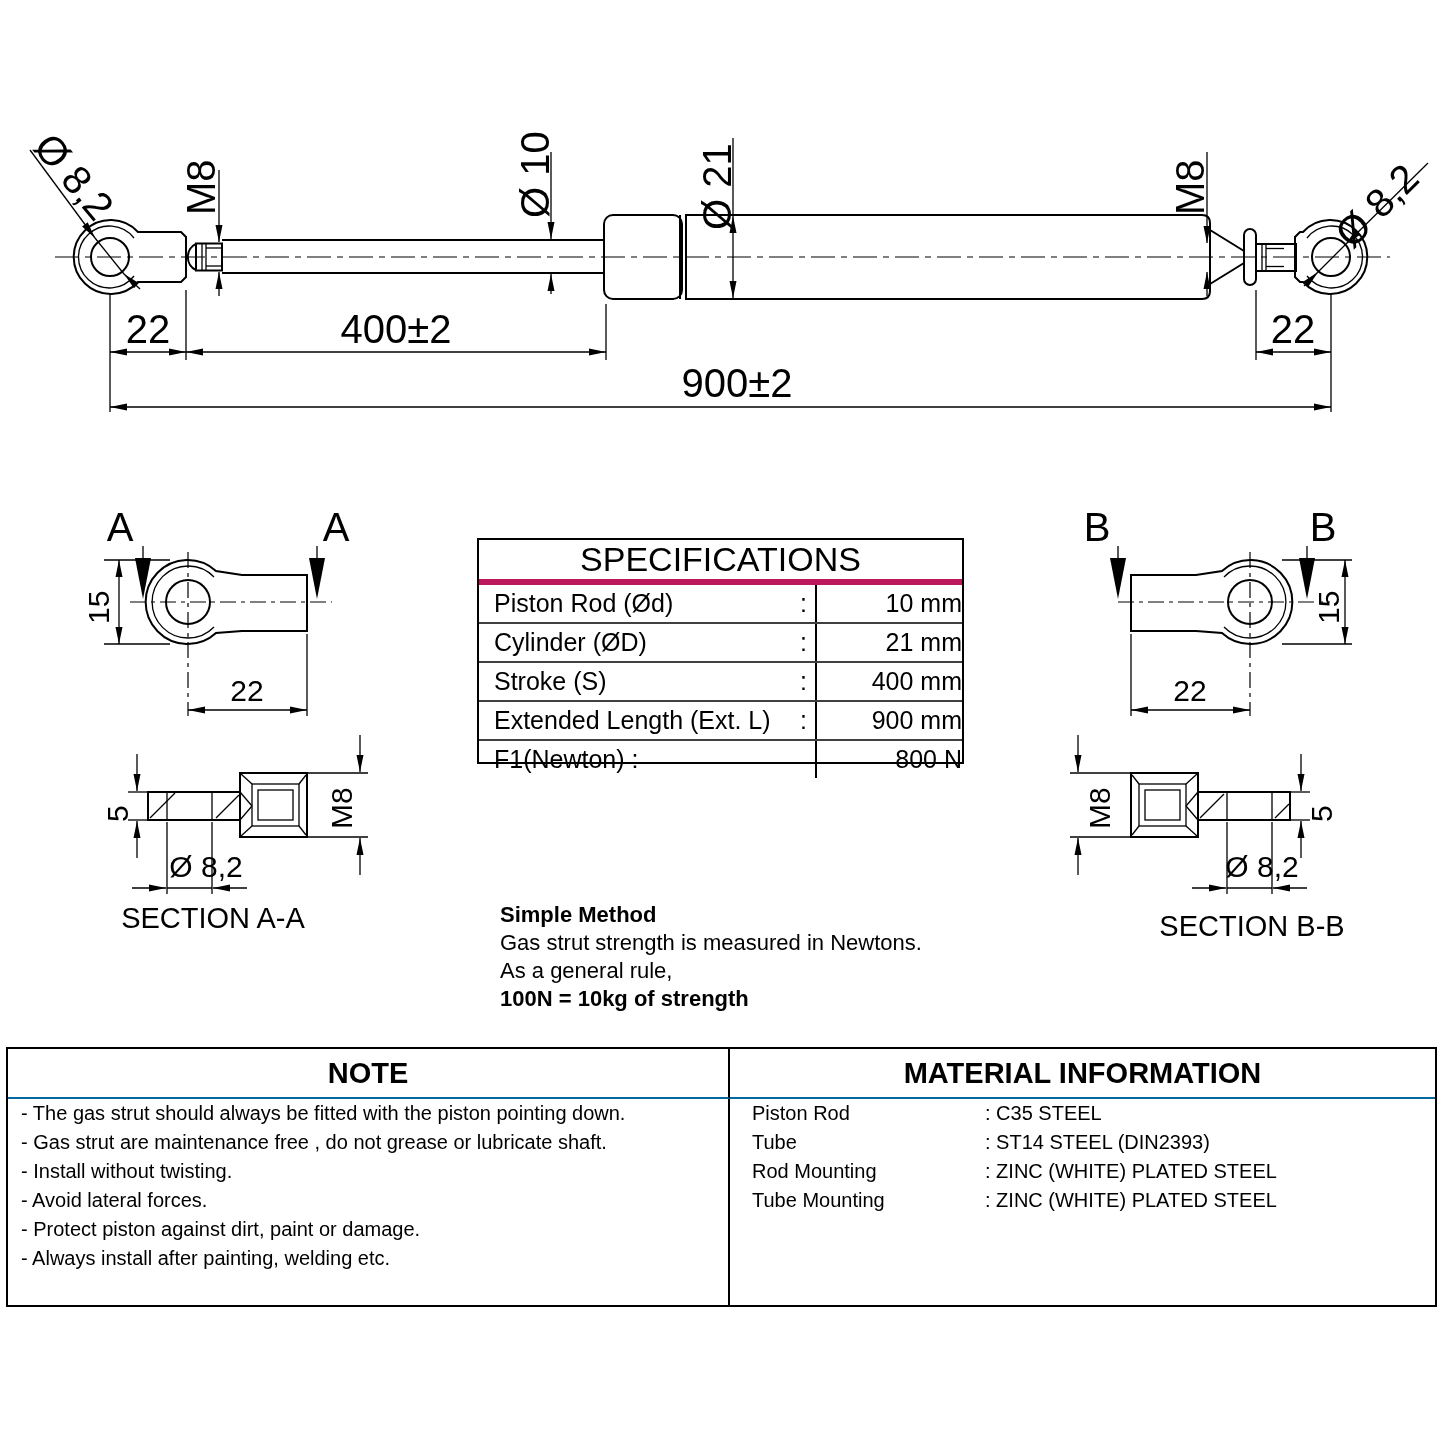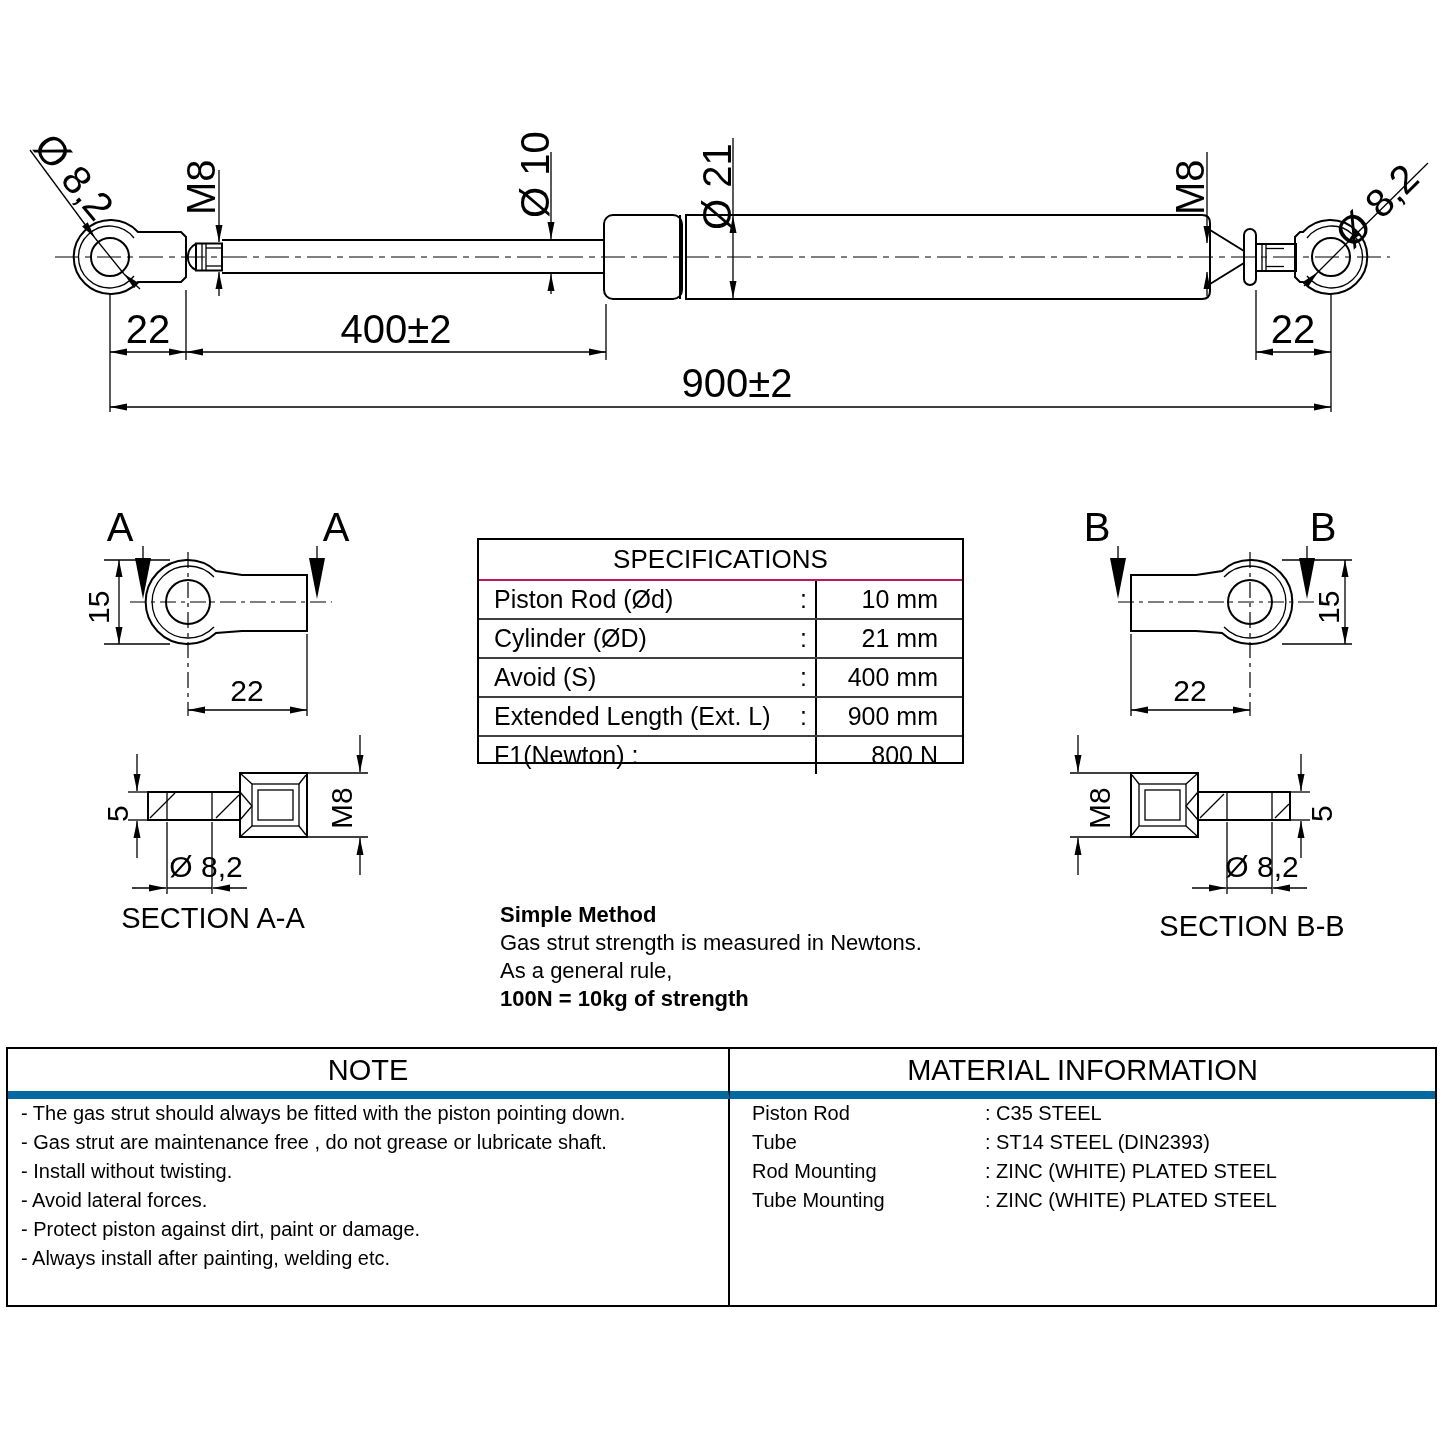--- a/index.html
+++ b/index.html
@@ -12,35 +12,35 @@
   svg .cl2{fill:none;stroke:#000;stroke-width:1.2;stroke-dasharray:16 5 4 5;}
   svg text{fill:#000;stroke:none;}
   .dimtxt{font-size:40px;}
   .dimtxt2{font-size:30px;}
   .mark{font-size:40px;}
   .sect{font-size:29px;}
   .mid{text-anchor:middle;}
   .ov{position:absolute;box-sizing:border-box;}
   
   .spec{left:477px;top:538px;width:487px;height:226px;border:2px solid #000;background:#fff;}
-  .spec-title{height:39px;border-bottom:2px solid #be185d;display:flex;align-items:center;justify-content:center;
-              font-size:26px;}
+  .spec-title{height:39px;border-bottom:6px solid #be185d;display:flex;align-items:center;justify-content:center;
+              font-size:34px;}
   .spec-row{height:37px;display:flex;border-bottom:2px solid #404040;font-size:25px;}
   .spec-row:last-child{border-bottom:none;justify-content:flex-end;}
   .spec-label{width:338px;border-right:2px solid #000;display:flex;align-items:center;padding-left:15px;box-sizing:border-box;}
   .spec-sep{margin-left:auto;padding-right:8px;}
-  .spec-value{flex:1;display:flex;align-items:center;justify-content:flex-end;padding-right:24px;}
+  .spec-value{flex:1;display:flex;align-items:center;justify-content:flex-end;padding-right:0;}
   
   .simple{left:500px;top:901px;width:520px;font-size:22px;line-height:28px;}
   .bold{font-weight:bold;}
   
   .btable{left:6px;top:1047px;width:1431px;height:260px;border:2px solid #000;display:grid;
           grid-template-columns:722px 1fr;grid-template-rows:50px 1fr;background:#fff;}
-  .bhead{border-bottom:8px solid #0369a1;display:flex;align-items:center;justify-content:center;
-         font-weight:normal;font-size:29px;}
+  .bhead{border-bottom:2px solid #0369a1;display:flex;align-items:center;justify-content:center;
+         font-weight:bold;font-size:29px;}
   .bhead.left{border-right:2px solid #000;}
   .bbody{font-size:20px;line-height:29px;}
   .bbody.left{border-right:2px solid #000;padding-left:13px;padding-right:6px;}
   .bbody.right{padding-left:22px;}
   .mrow{display:flex;}
   .mlabel{width:233px;}
 </style>
 </head>
 <body>
 
@@ -277,21 +277,21 @@
   </div>
   <div class="spec-row">
     <div class="spec-label">
         <span>Cylinder (ØD)</span>
         <span class="spec-sep">:</span>
       </div>
     <div class="spec-value">21 mm</div>
   </div>
   <div class="spec-row">
     <div class="spec-label">
-        <span>Avoid (S)</span>
+        <span>Stroke (S)</span>
         <span class="spec-sep">:</span>
       </div>
     <div class="spec-value">400 mm</div>
   </div>
   <div class="spec-row">
     <div class="spec-label">
         <span>Extended Length (Ext. L)</span>
         <span class="spec-sep">:</span>
       </div>
     <div class="spec-value">900 mm</div>

